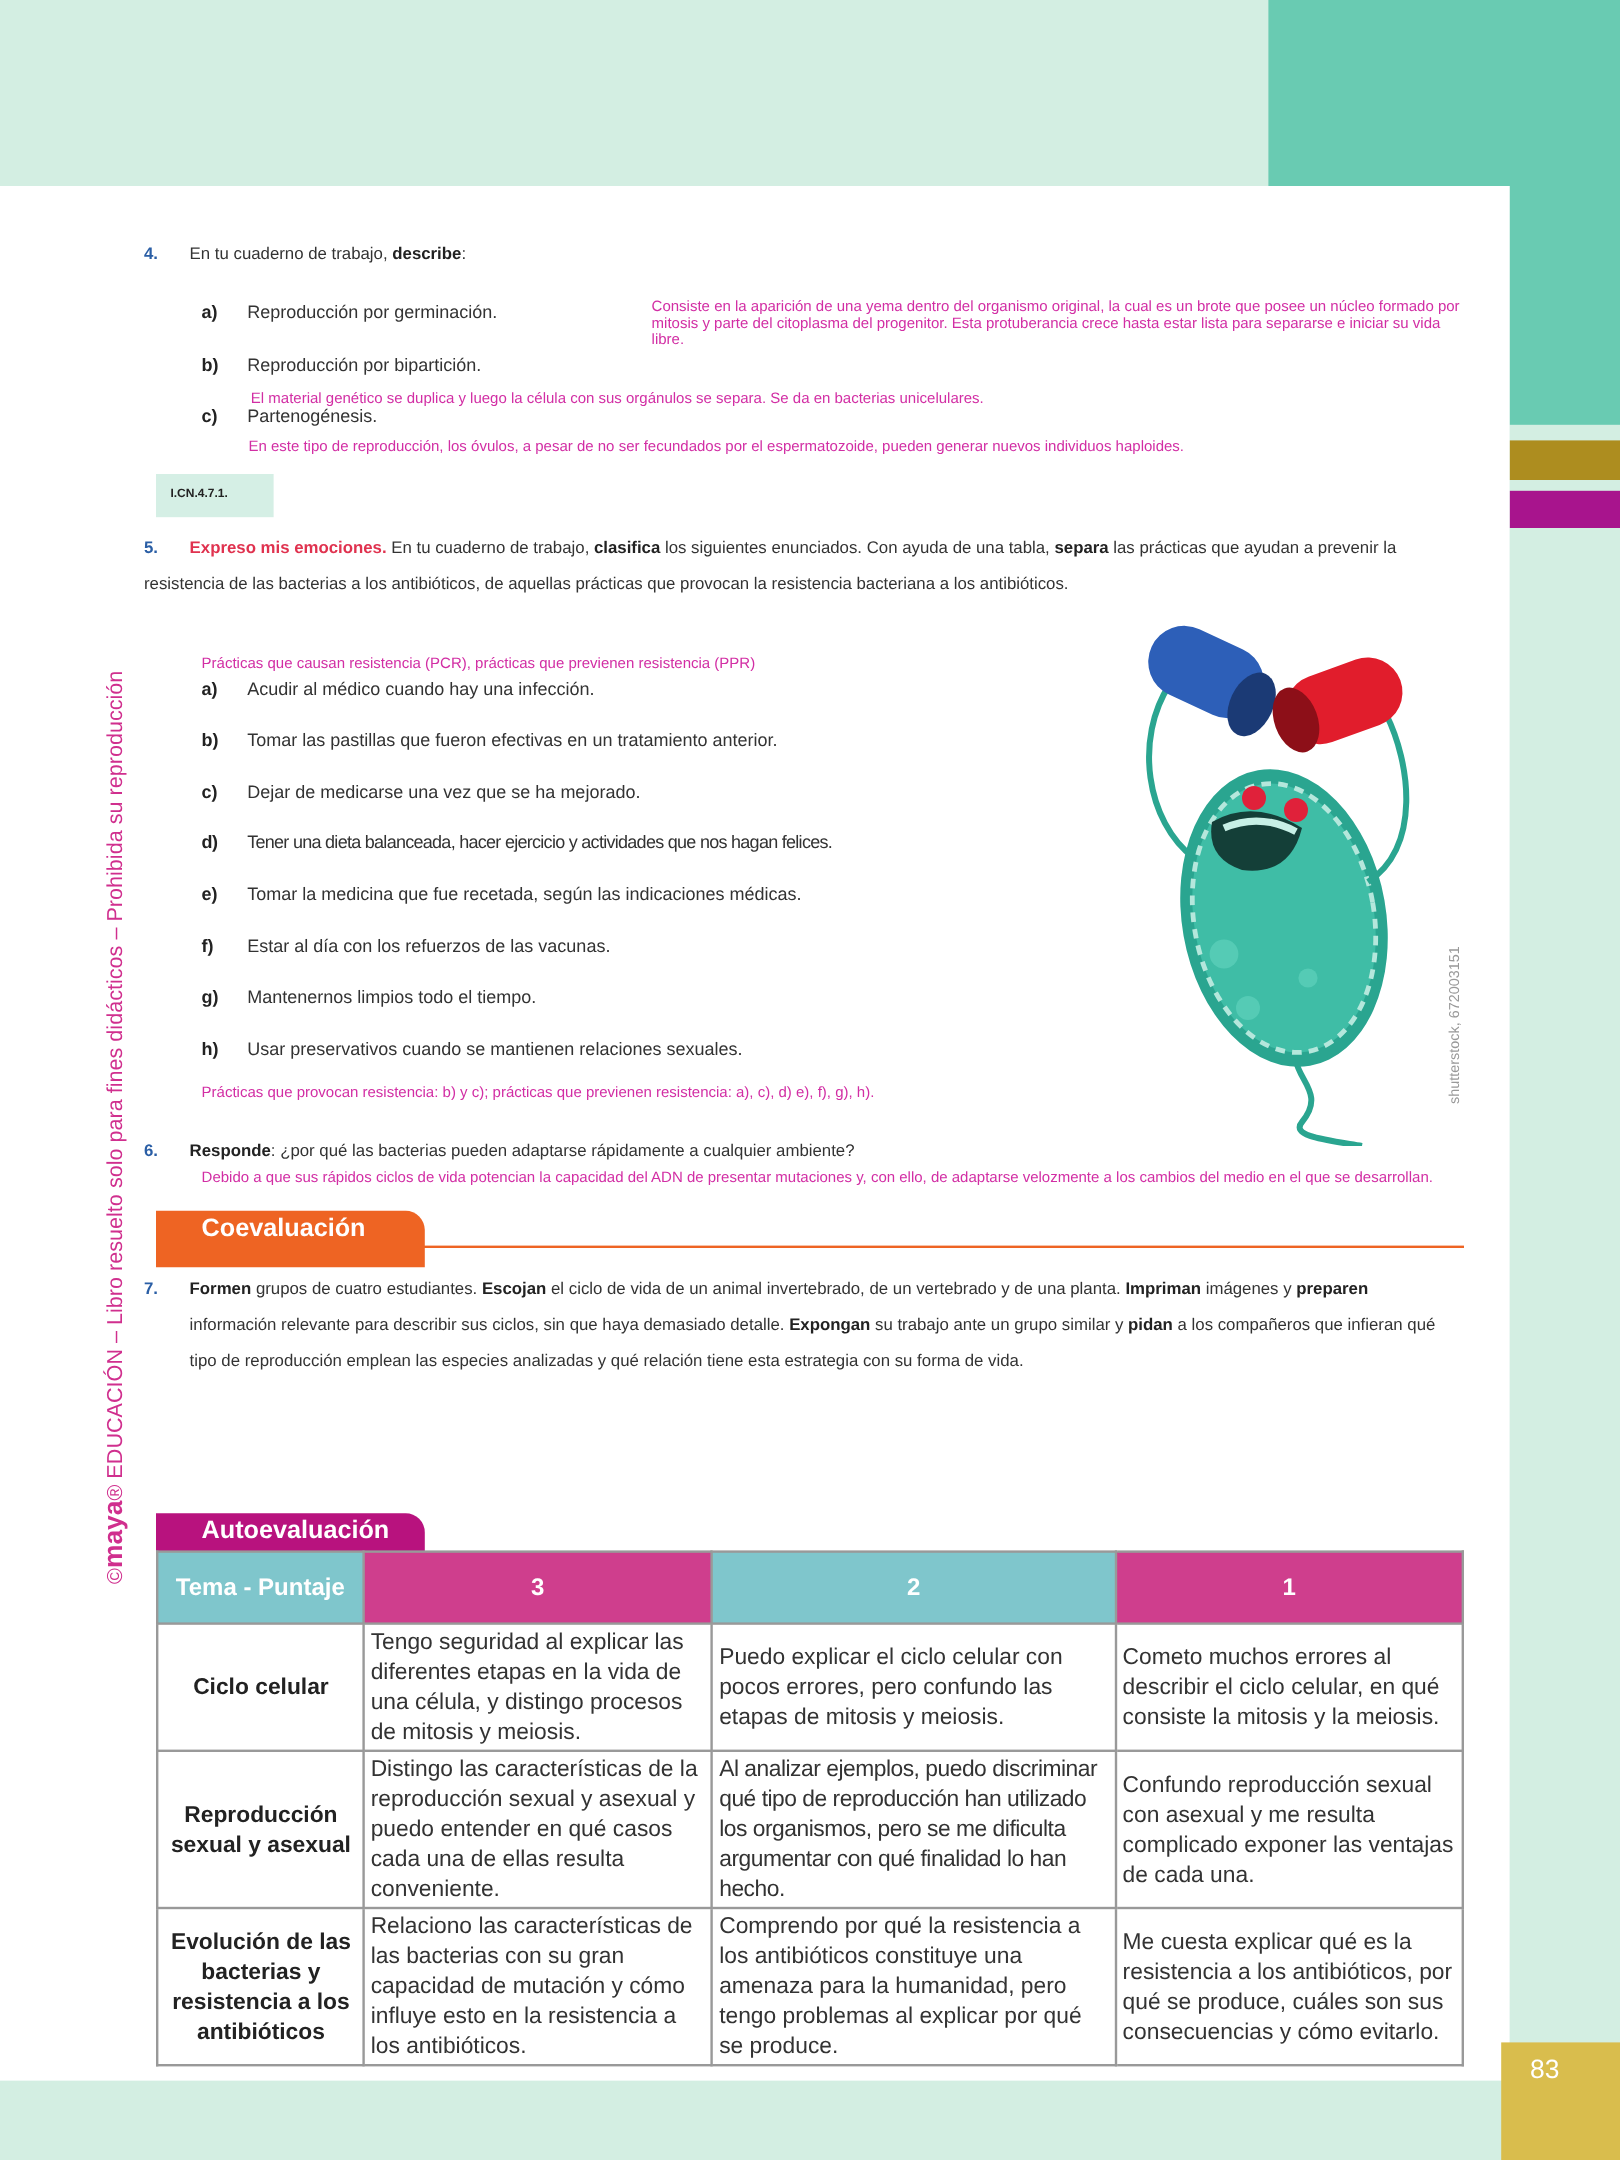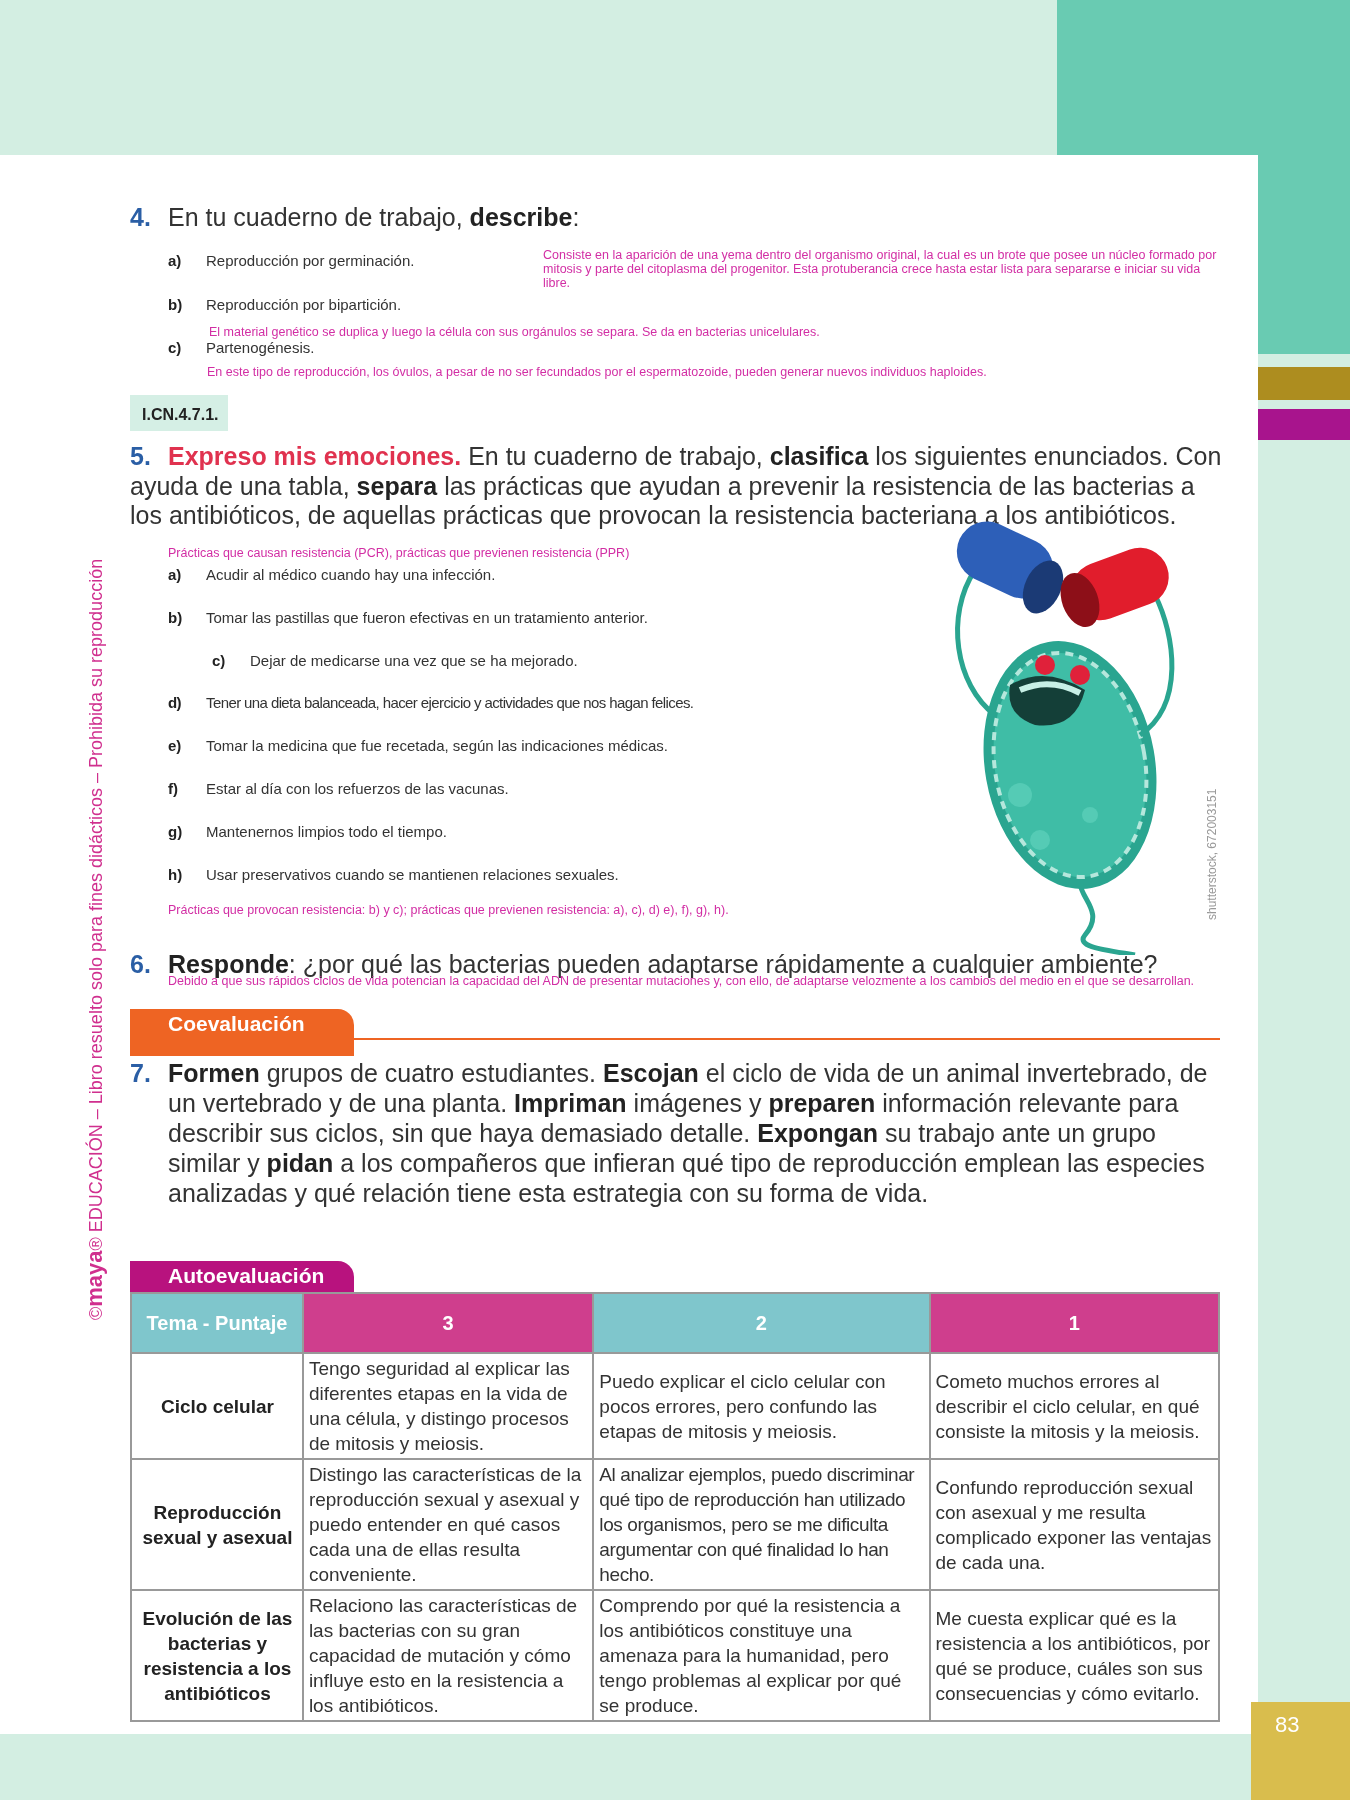--- a/index.html
+++ b/index.html
@@ -12,30 +12,30 @@
   .strip-gold { position: absolute; left: 1258px; top: 367px; width: 92px; height: 33px; background: #ad8d1f; }
   .strip-magenta { position: absolute; left: 1258px; top: 409px; width: 92px; height: 31px; background: #a8148d; }
   .page { position: absolute; left: 0; top: 155px; width: 1258px; height: 1579px; background: #ffffff; }
   .bottom-band { position: absolute; left: 0; top: 1734px; width: 1350px; height: 66px; background: #d3eee2; }
   .page-num-box { position: absolute; left: 1219px; top: 1702px; width: 131px; height: 98px; background: #d9bd4d; margin-left: 32px; }
   .page-num { position: absolute; left: 24px; top: 10px; color: #fff; font-size: 22px; }
 
   .side-text { position: absolute; left: 82px; top: 1320px; transform-origin: 0 0; transform: rotate(-90deg); white-space: nowrap; color: #d02f8e; font-size: 18px; font-family: "Liberation Sans Narrow", "Liberation Sans", sans-serif; }
   .side-text .brand { font-weight: bold; font-size: 22px; }
 
-  .q { position: absolute; left: 130px; font-size: 25px; color: #333; }
+  .q { position: absolute; left: 120px; font-size: 14px; color: #333; }
   .qnum { color: #2a5ea5; font-weight: bold; display: inline-block; width: 38px; }
   .bold { font-weight: bold; color: #222; }
   .red { color: #e0324f; font-weight: bold; }
   .answer { color: #d22ea4; font-size: 12.5px; line-height: 14px; }
 
   .item { position: absolute; left: 168px; font-size: 15px; color: #333; white-space: nowrap; }
   .item .lbl { font-weight: bold; display: inline-block; width: 38px; color: #222; }
 
-  .tag { position: absolute; left: 130px; top: 395px; width: 98px; height: 36px; background: #d5efe5; font-size: 16px; font-weight: bold; color: #222; padding: 11px 0 0 12px; }
+  .tag { position: absolute; left: 130px; top: 395px; width: 98px; height: 36px; background: #d5efe5; font-size: 10px; font-weight: bold; color: #222; padding: 11px 0 0 12px; }
 
   .section-tab { position: absolute; height: 47px; color: #fff; font-weight: bold; font-size: 21px; padding: 3px 0 0 38px; border-top-right-radius: 16px; }
   .coev-tab { left: 130px; top: 1009px; width: 224px; background: #ee6423; }
   .coev-line { position: absolute; left: 330px; top: 1038px; width: 890px; height: 2px; background: #ee6423; }
   .auto-tab { left: 130px; top: 1261px; width: 224px; background: #b8127e; }
 
   table { position: absolute; left: 130px; top: 1292px; width: 1090px; border-collapse: collapse; font-size: 19px; }
   th { height: 60px; color: #fff; font-weight: bold; font-size: 20px; border: 2px solid #999; }
   td { border: 2px solid #999; vertical-align: middle; padding: 2px 4px 2px 5px; line-height: 25px; color: #333; }
   td.topic { text-align: center; font-weight: bold; color: #222; }
@@ -82,21 +82,21 @@
 
 <div class="tag">I.CN.4.7.1.</div>
 
 <div class="q" style="top:442px; width:1100px; line-height:29.5px;">
   <span class="qnum">5.</span><span class="red">Expreso mis emociones.</span><span> En tu cuaderno de trabajo, </span><span class="bold">clasifica</span><span> los siguientes enunciados. Con ayuda de una tabla, </span><span class="bold">separa</span><span> las prácticas que ayudan a prevenir la resistencia de las bacterias a los antibióticos, de aquellas prácticas que provocan la resistencia bacteriana a los antibióticos.</span>
 </div>
 <div class="answer" style="position:absolute; left:168px; top:546px;">Prácticas que causan resistencia (PCR), prácticas que previenen resistencia (PPR)</div>
 
 <div class="item" style="top:566px;"><span class="lbl">a)</span><span>Acudir al médico cuando hay una infección.</span></div>
 <div class="item" style="top:609px;"><span class="lbl">b)</span><span>Tomar las pastillas que fueron efectivas en un tratamiento anterior.</span></div>
-<div class="item" style="top:652px;margin-left:44px;"><span class="lbl">c)</span><span>Dejar de medicarse una vez que se ha mejorado.</span></div>
+<div class="item" style="top:652px;"><span class="lbl">c)</span><span>Dejar de medicarse una vez que se ha mejorado.</span></div>
 <div class="item" style="top:694px; letter-spacing:-0.6px;"><span class="lbl">d)</span><span>Tener una dieta balanceada, hacer ejercicio y actividades que nos hagan felices.</span></div>
 <div class="item" style="top:737px;"><span class="lbl">e)</span><span>Tomar la medicina que fue recetada, según las indicaciones médicas.</span></div>
 <div class="item" style="top:780px;"><span class="lbl">f)</span><span>Estar al día con los refuerzos de las vacunas.</span></div>
 <div class="item" style="top:823px;"><span class="lbl">g)</span><span>Mantenernos limpios todo el tiempo.</span></div>
 <div class="item" style="top:866px;"><span class="lbl">h)</span><span>Usar preservativos cuando se mantienen relaciones sexuales.</span></div>
 <div class="answer" style="position:absolute; left:168px; top:903px;">Prácticas que provocan resistencia: b) y c); prácticas que previenen resistencia: a), c), d) e), f), g), h).</div>
 
 <svg class="illus" viewBox="0 0 280 440">
   <g>
     <path d="M150 350 C130 380, 175 390, 150 420 C140 432, 170 435, 200 440" fill="none" stroke="#2aa590" stroke-width="5"></path>

